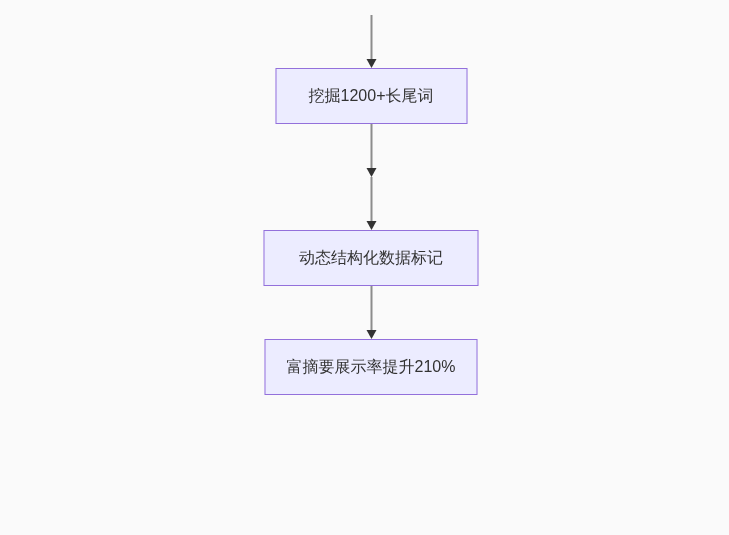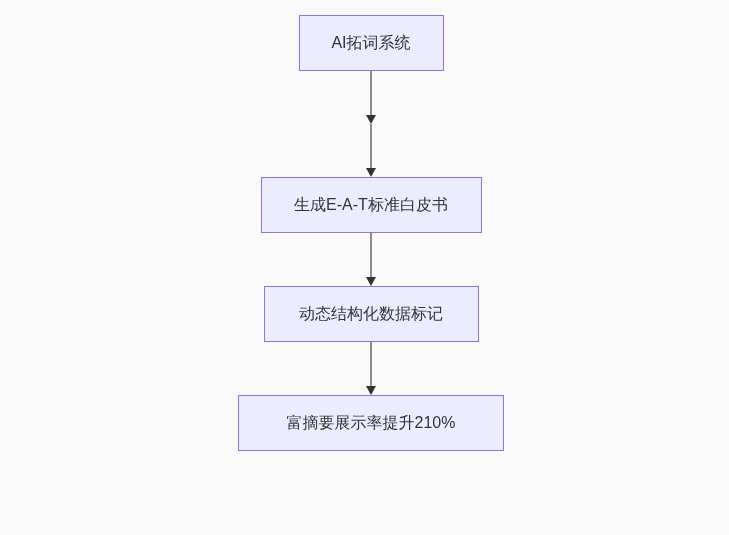--- a/index.html
+++ b/index.html
@@ -38,21 +38,21 @@
     justify-content: center;
     font-size: 16px;
     line-height: 1;
     white-space: nowrap;
     text-align: center;
   }
   .node.w1 { width: 145px; }
   .node.w2 { width: 192px; }
   .node.w3 { width: 221px; }
   .node.w4 { width: 215px; align-items: center; }
-  .node.w5 { width: 266px; }
+  .node.w5 { width: 213px; }
   .edge {
     height: 53px;
     display: flex;
     flex-direction: column;
     align-items: center;
   }
   .edge .shaft {
     width: 2px;
     flex: 1 1 auto;
     background: #8c8c8c;
@@ -64,38 +64,35 @@
     border-right: 5px solid transparent;
     border-top: 9px solid #333333;
   }
 </style>
 </head>
 <body>
 
 <div class="canvas">
   <div class="flow">
 
-    <div class="node w1">
-      <span>AI拓词系统</span>
+
+    <div class="edge">
+      <div class="shaft"></div>
+      <div class="head"></div>
+    </div>
+
+    <div class="node w2">
+      <span>挖掘1200+长尾词</span>
     </div>
 
     <div class="edge">
       <div class="shaft"></div>
       <div class="head"></div>
     </div>
 
-
-    <div class="edge">
-      <div class="shaft"></div>
-      <div class="head"></div>
-    </div>
-
-    <div class="node w3">
-      <span>生成E-A-T标准白皮书</span>
-    </div>
 
     <div class="edge">
       <div class="shaft"></div>
       <div class="head"></div>
     </div>
 
     <div class="node w4">
       <span>动态结构化数据标记</span>
     </div>
 

